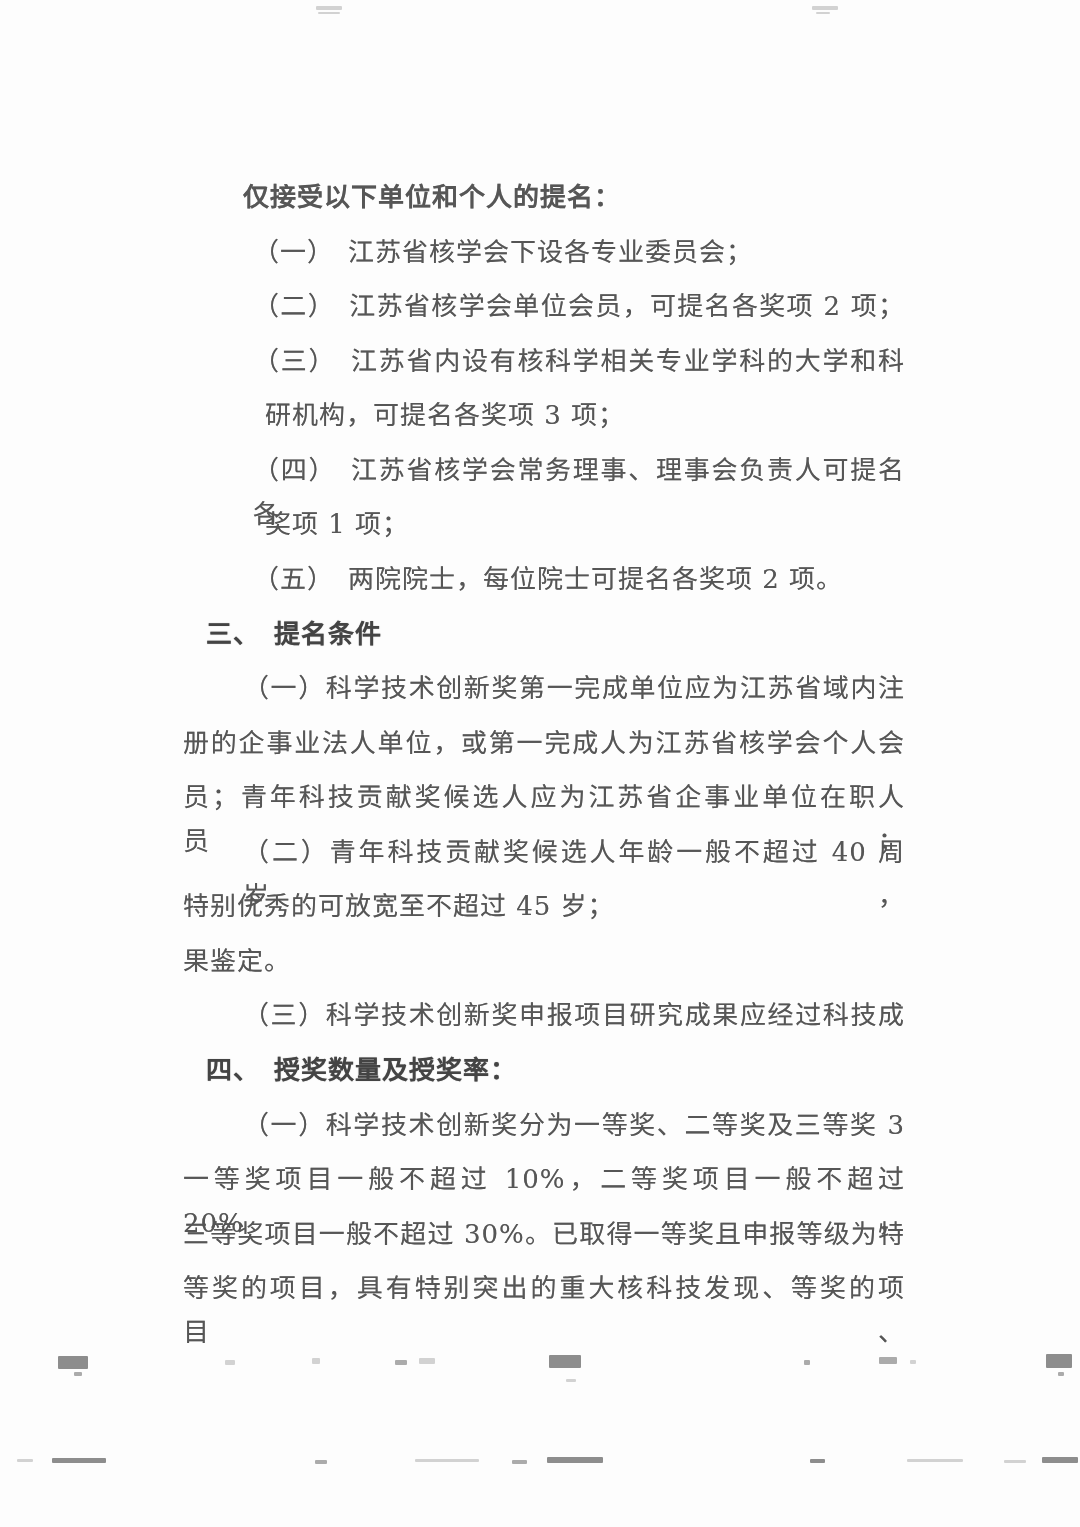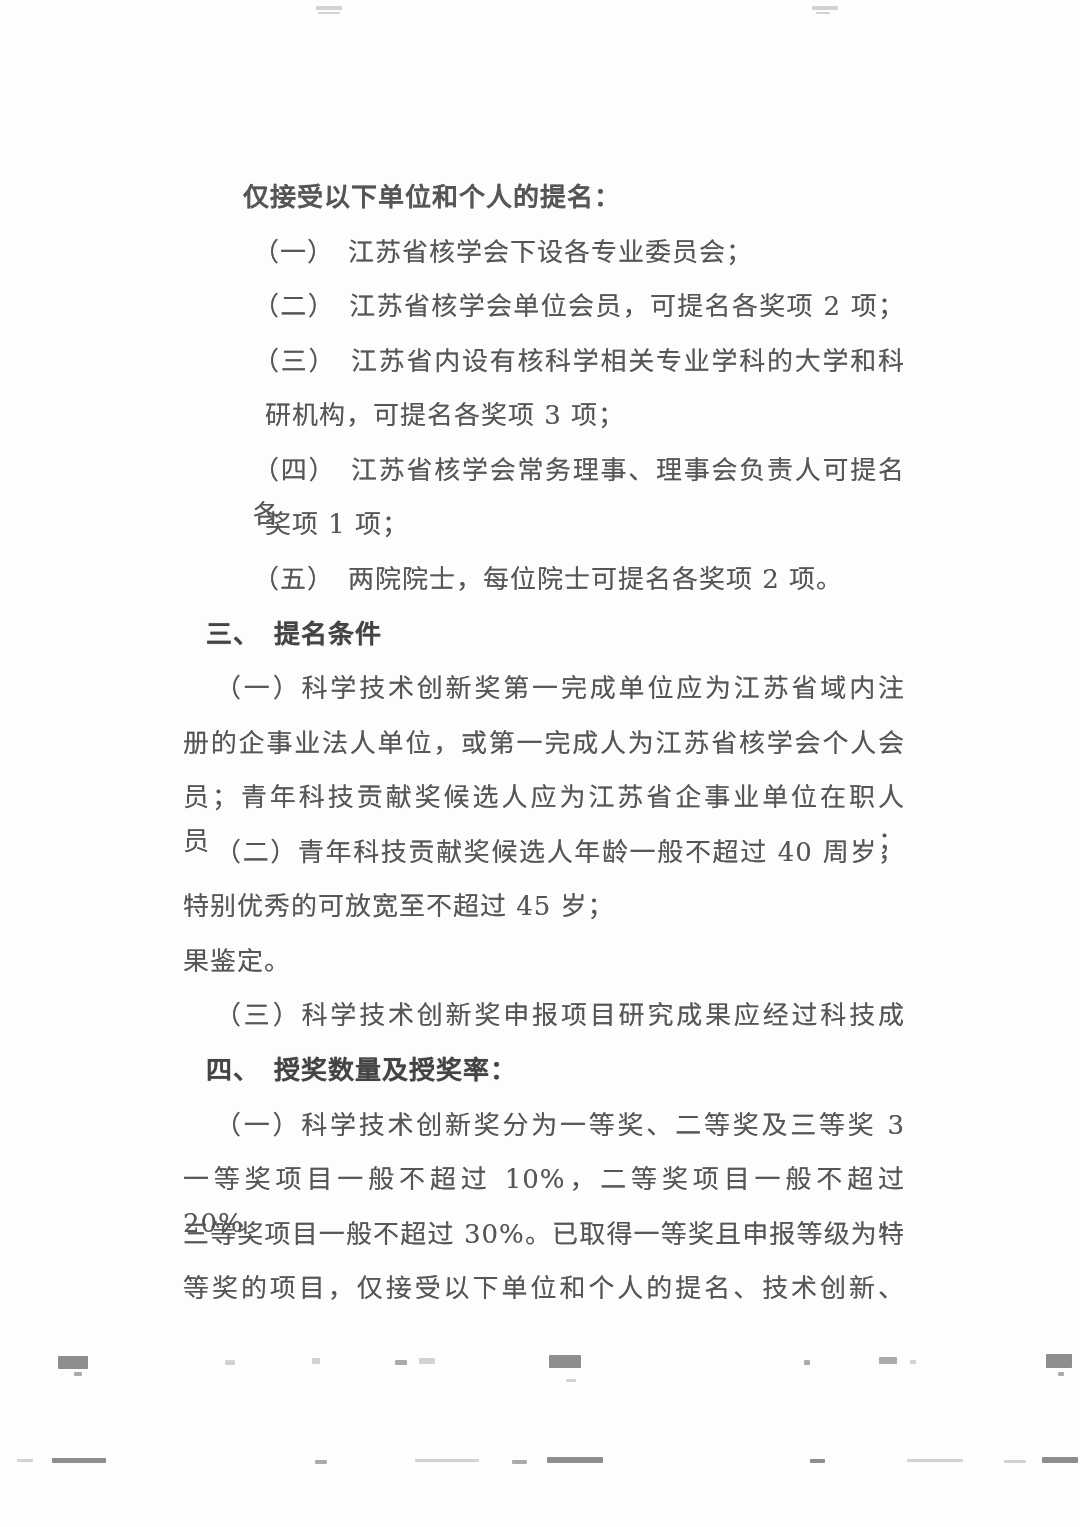--- a/index.html
+++ b/index.html
@@ -32,21 +32,21 @@
     letter-spacing: 1px;
   }
   .line.fill {
     white-space: normal;
     text-align: justify;
     text-align-last: justify;
   }
   .line.intro   { margin-left: 60px; font-weight: bold; }
   .line.list    { margin-left: 70px; }
   .line.cont    { margin-left: 82px; }
-  .line.body    { margin-left: 32px; }
+  .line.body    { margin-left: 60px; }
   .line.flush   { margin-left: 0; }
   .line.heading {
     margin-left: 23px;
     font-weight: 700;
     color: #444444;
     text-shadow: 0 0 0.8px rgba(60,60,60,0.6);
   }
   
   .artifact {
     position: absolute;
@@ -75,21 +75,21 @@
       <div class="line flush fill">册的企事业法人单位，或第一完成人为江苏省核学会个人会</div>
       <div class="line flush fill">员；青年科技贡献奖候选人应为江苏省企事业单位在职人员；</div>
       <div class="line body fill">（二）青年科技贡献奖候选人年龄一般不超过 40 周岁，</div>
       <div class="line flush">特别优秀的可放宽至不超过 45 岁；</div>
       <div class="line flush">果鉴定。</div>
       <div class="line body fill">（三）科学技术创新奖申报项目研究成果应经过科技成</div>
       <div class="line heading">四、　授奖数量及授奖率：</div>
       <div class="line body fill">（一）科学技术创新奖分为一等奖、二等奖及三等奖 3</div>
       <div class="line flush fill">一等奖项目一般不超过 10%，二等奖项目一般不超过 20%，</div>
       <div class="line flush fill">三等奖项目一般不超过 30%。已取得一等奖且申报等级为特</div>
-      <div class="line flush fill">等奖的项目，仅接受以下单位和个人的提名、技术创新、</div>
+      <div class="line flush fill">等奖的项目，具有特别突出的重大核科技发现、等奖的项目、</div>
     </div>
   <div>
       <div class="artifact light" style="left: 316px; top: 6px; width: 26px; height: 4px;"></div>
       <div class="artifact light" style="left: 318px; top: 12px; width: 22px; height: 2px;"></div>
       <div class="artifact light" style="left: 812px; top: 6px; width: 26px; height: 4px;"></div>
       <div class="artifact light" style="left: 816px; top: 12px; width: 14px; height: 2px;"></div>
       <div class="artifact dark" style="left: 58px; top: 1356px; width: 30px; height: 13px;"></div>
       <div class="artifact mid" style="left: 74px; top: 1372px; width: 8px; height: 4px;"></div>
       <div class="artifact light" style="left: 225px; top: 1360px; width: 10px; height: 5px;"></div>
       <div class="artifact light" style="left: 312px; top: 1358px; width: 8px; height: 6px;"></div>

